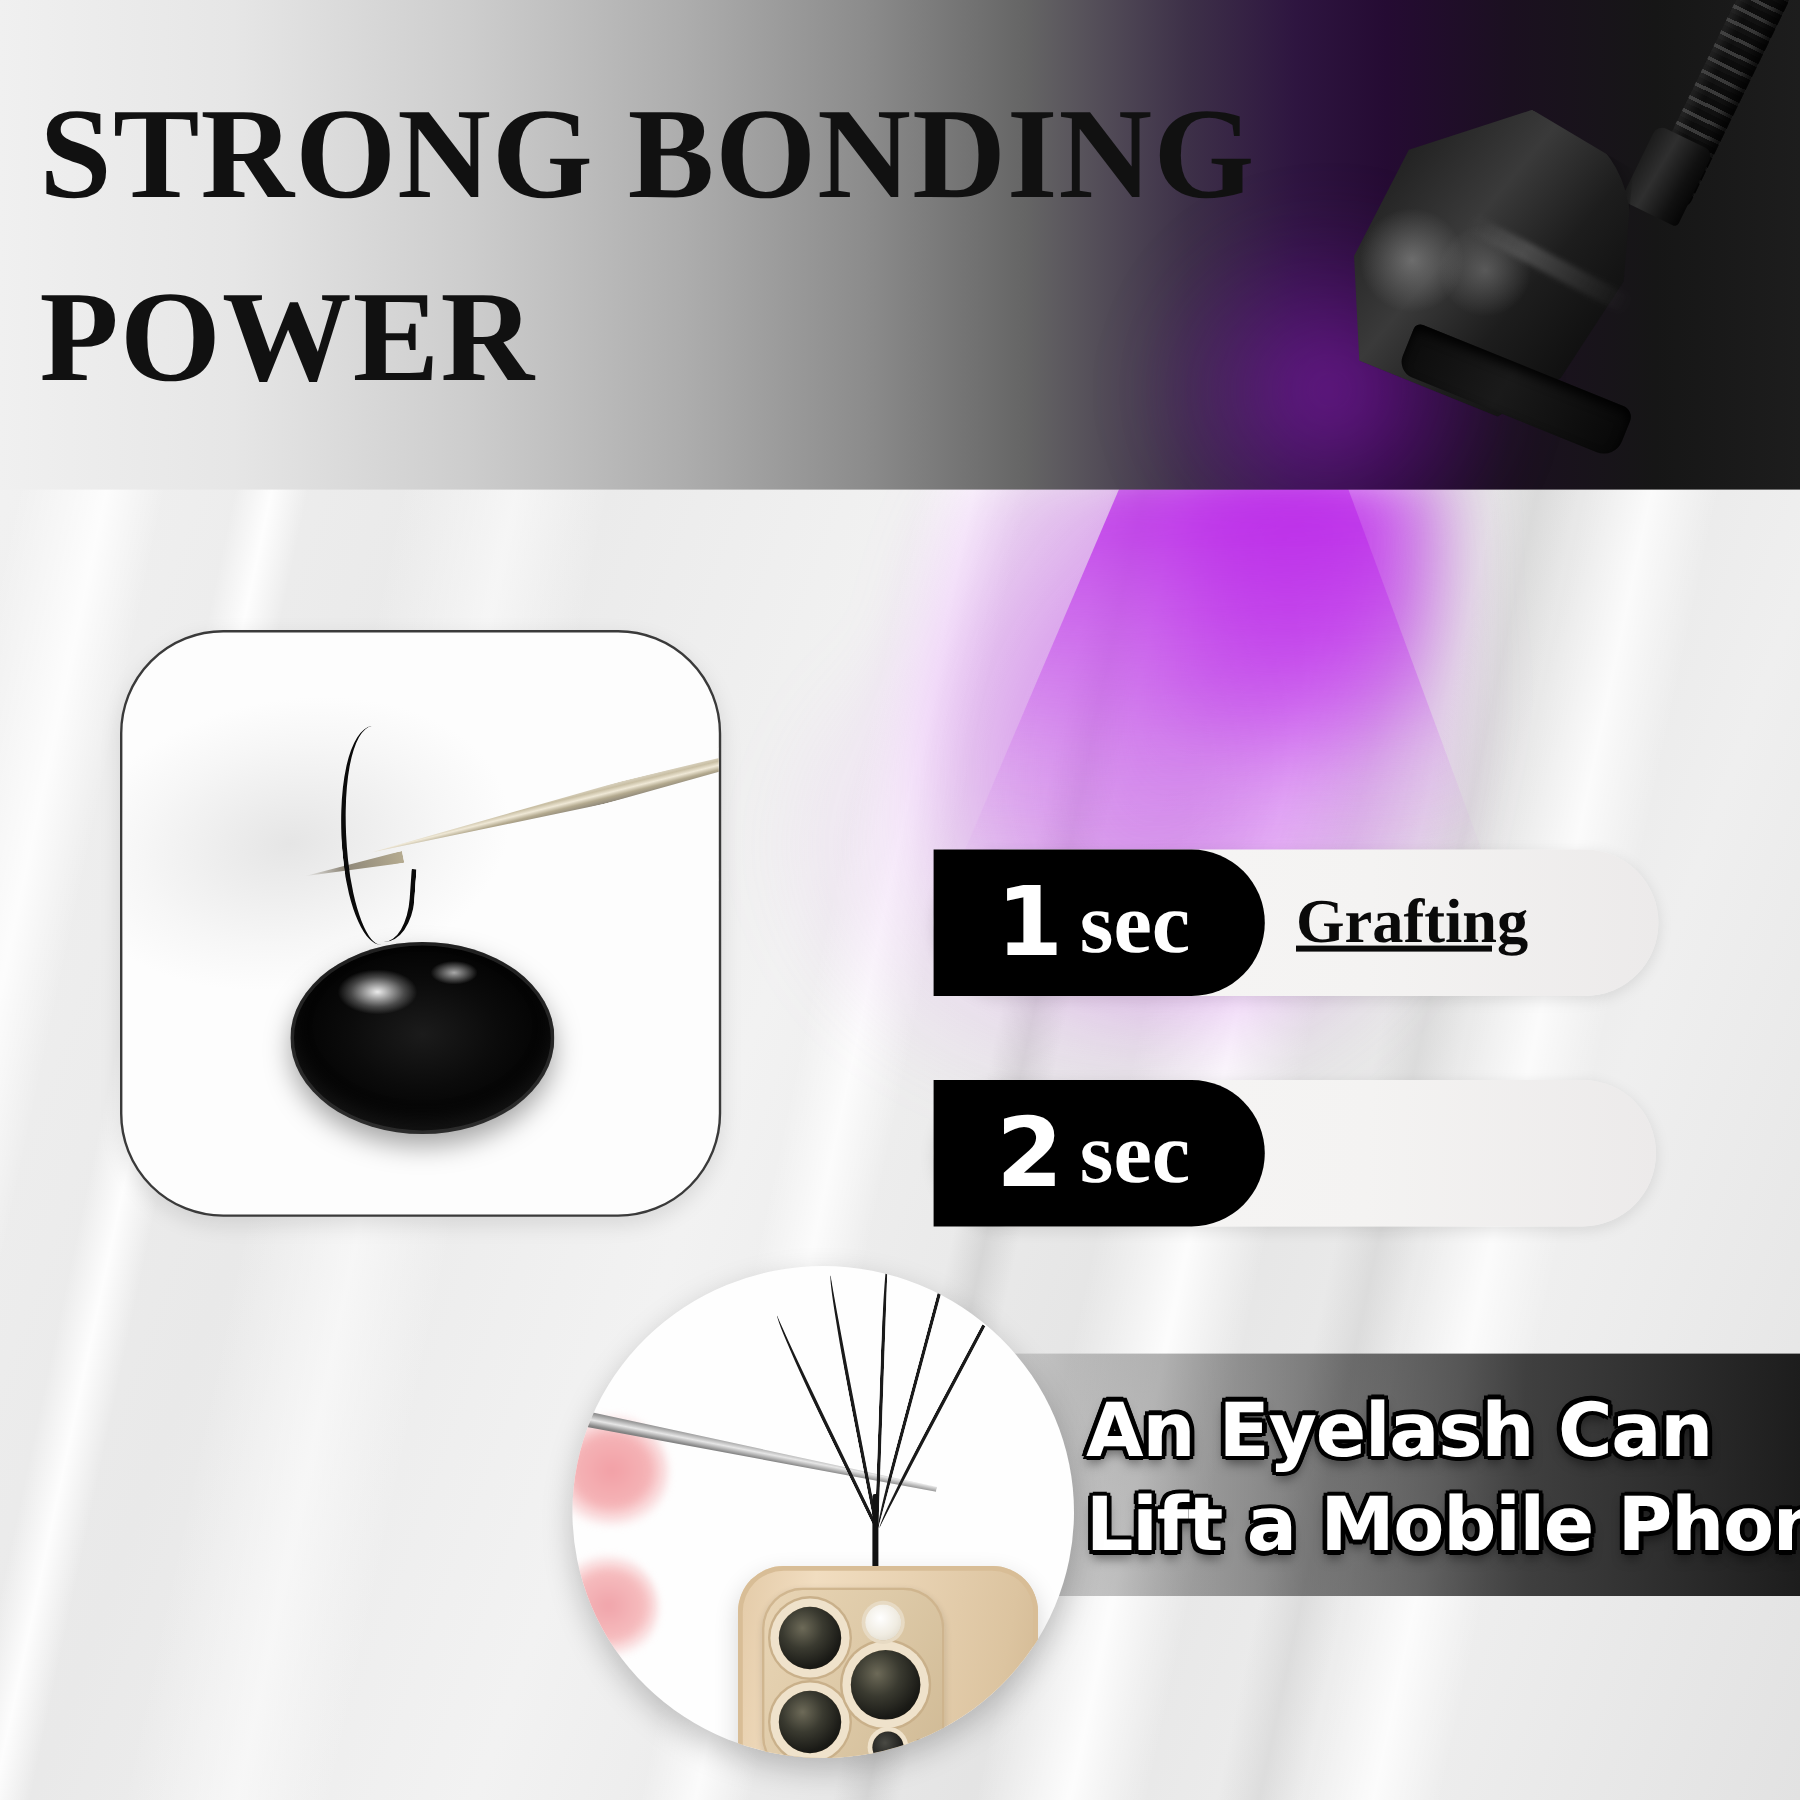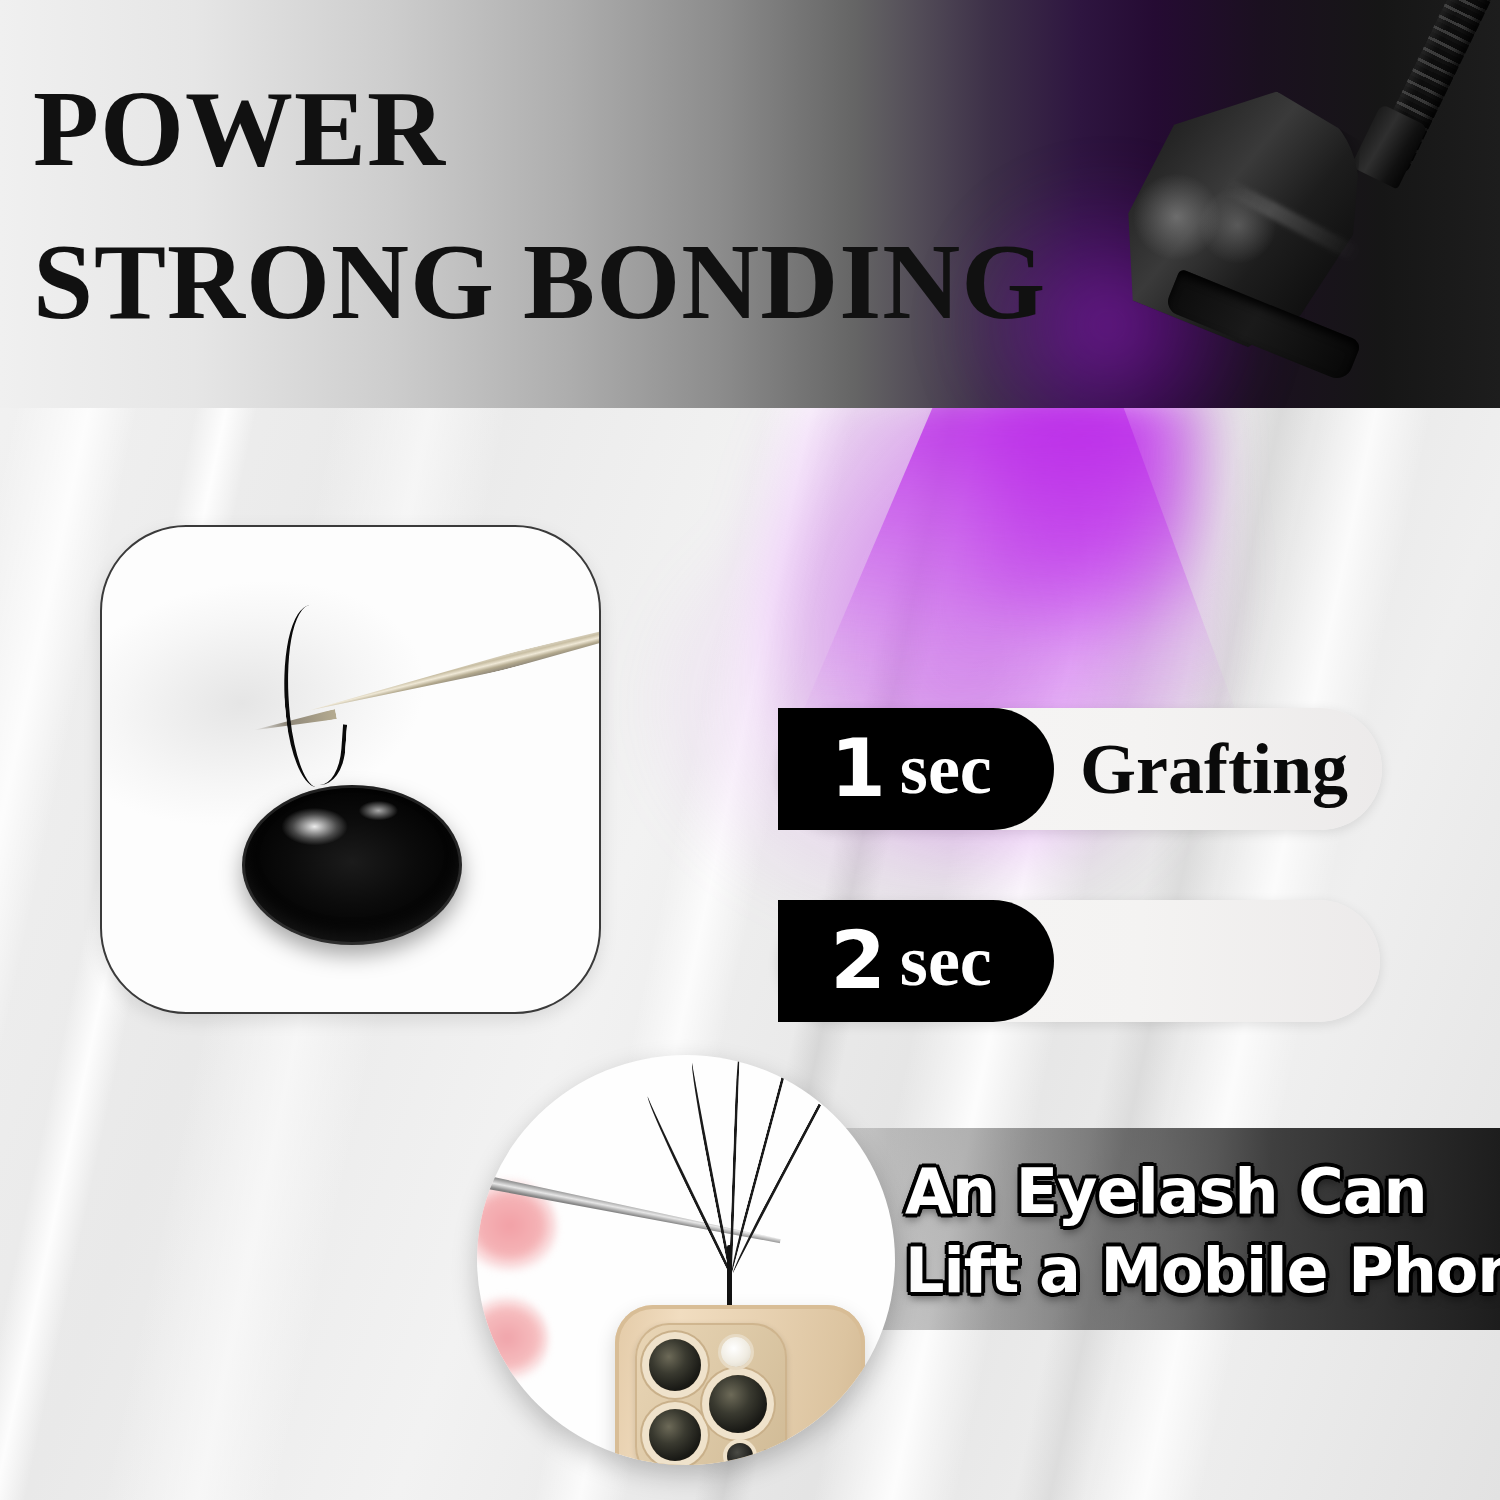--- a/index.html
+++ b/index.html
@@ -183,22 +183,23 @@
   .badge .num{
     color:#fff;font-family:"DejaVu Sans","Liberation Sans",sans-serif;
     font-weight:bold;font-size:80px;line-height:1;letter-spacing:-2px;
   }
   .badge .unit{
     color:#fff;font-family:"Liberation Serif","DejaVu Serif",serif;
     font-weight:bold;font-size:72px;line-height:1;margin-left:16px;
   }
   .badge .word{
     color:#0a0a0a;font-family:"Liberation Serif","DejaVu Serif",serif;
-    font-weight:bold;font-size:72px;line-height:1;margin-left:26px;
+    font-weight:bold;font-size:52px;line-height:1;margin-left:26px;
     white-space:nowrap;
+    text-decoration:underline;
   }
   #badge-1{left:778px;top:708px;width:604px;}
   #badge-2{left:778px;top:900px;width:602px;}
   #badge-1 .cap{width:276px;}
   #badge-2 .cap{width:276px;}
 
   
   .circle{
     position:absolute;left:477px;top:1055px;width:418px;height:410px;
     border-radius:50%;overflow:hidden;background:#fefefe;
@@ -303,22 +304,22 @@
   <div class="streak s8"></div>
   <div class="streak s9"></div>
   <div class="streak s10"></div>
 
   <div class="uv-cone"></div>
   <div class="uv-cone2"></div>
 
   <div class="banner">
     <div class="banner-glow"></div>
     <div class="headline">
+      <div>STRONG BONDING</div>
       <div>POWER</div>
-      <div>STRONG BONDING</div>
     </div>
   </div>
 
   <div class="lamp">
     <div class="gooseneck"></div>
     <div class="lamp-neck"></div>
     <div class="lamp-head"></div>
     <div class="lamp-seam"></div>
     <div class="lamp-mouth"></div>
   </div>

